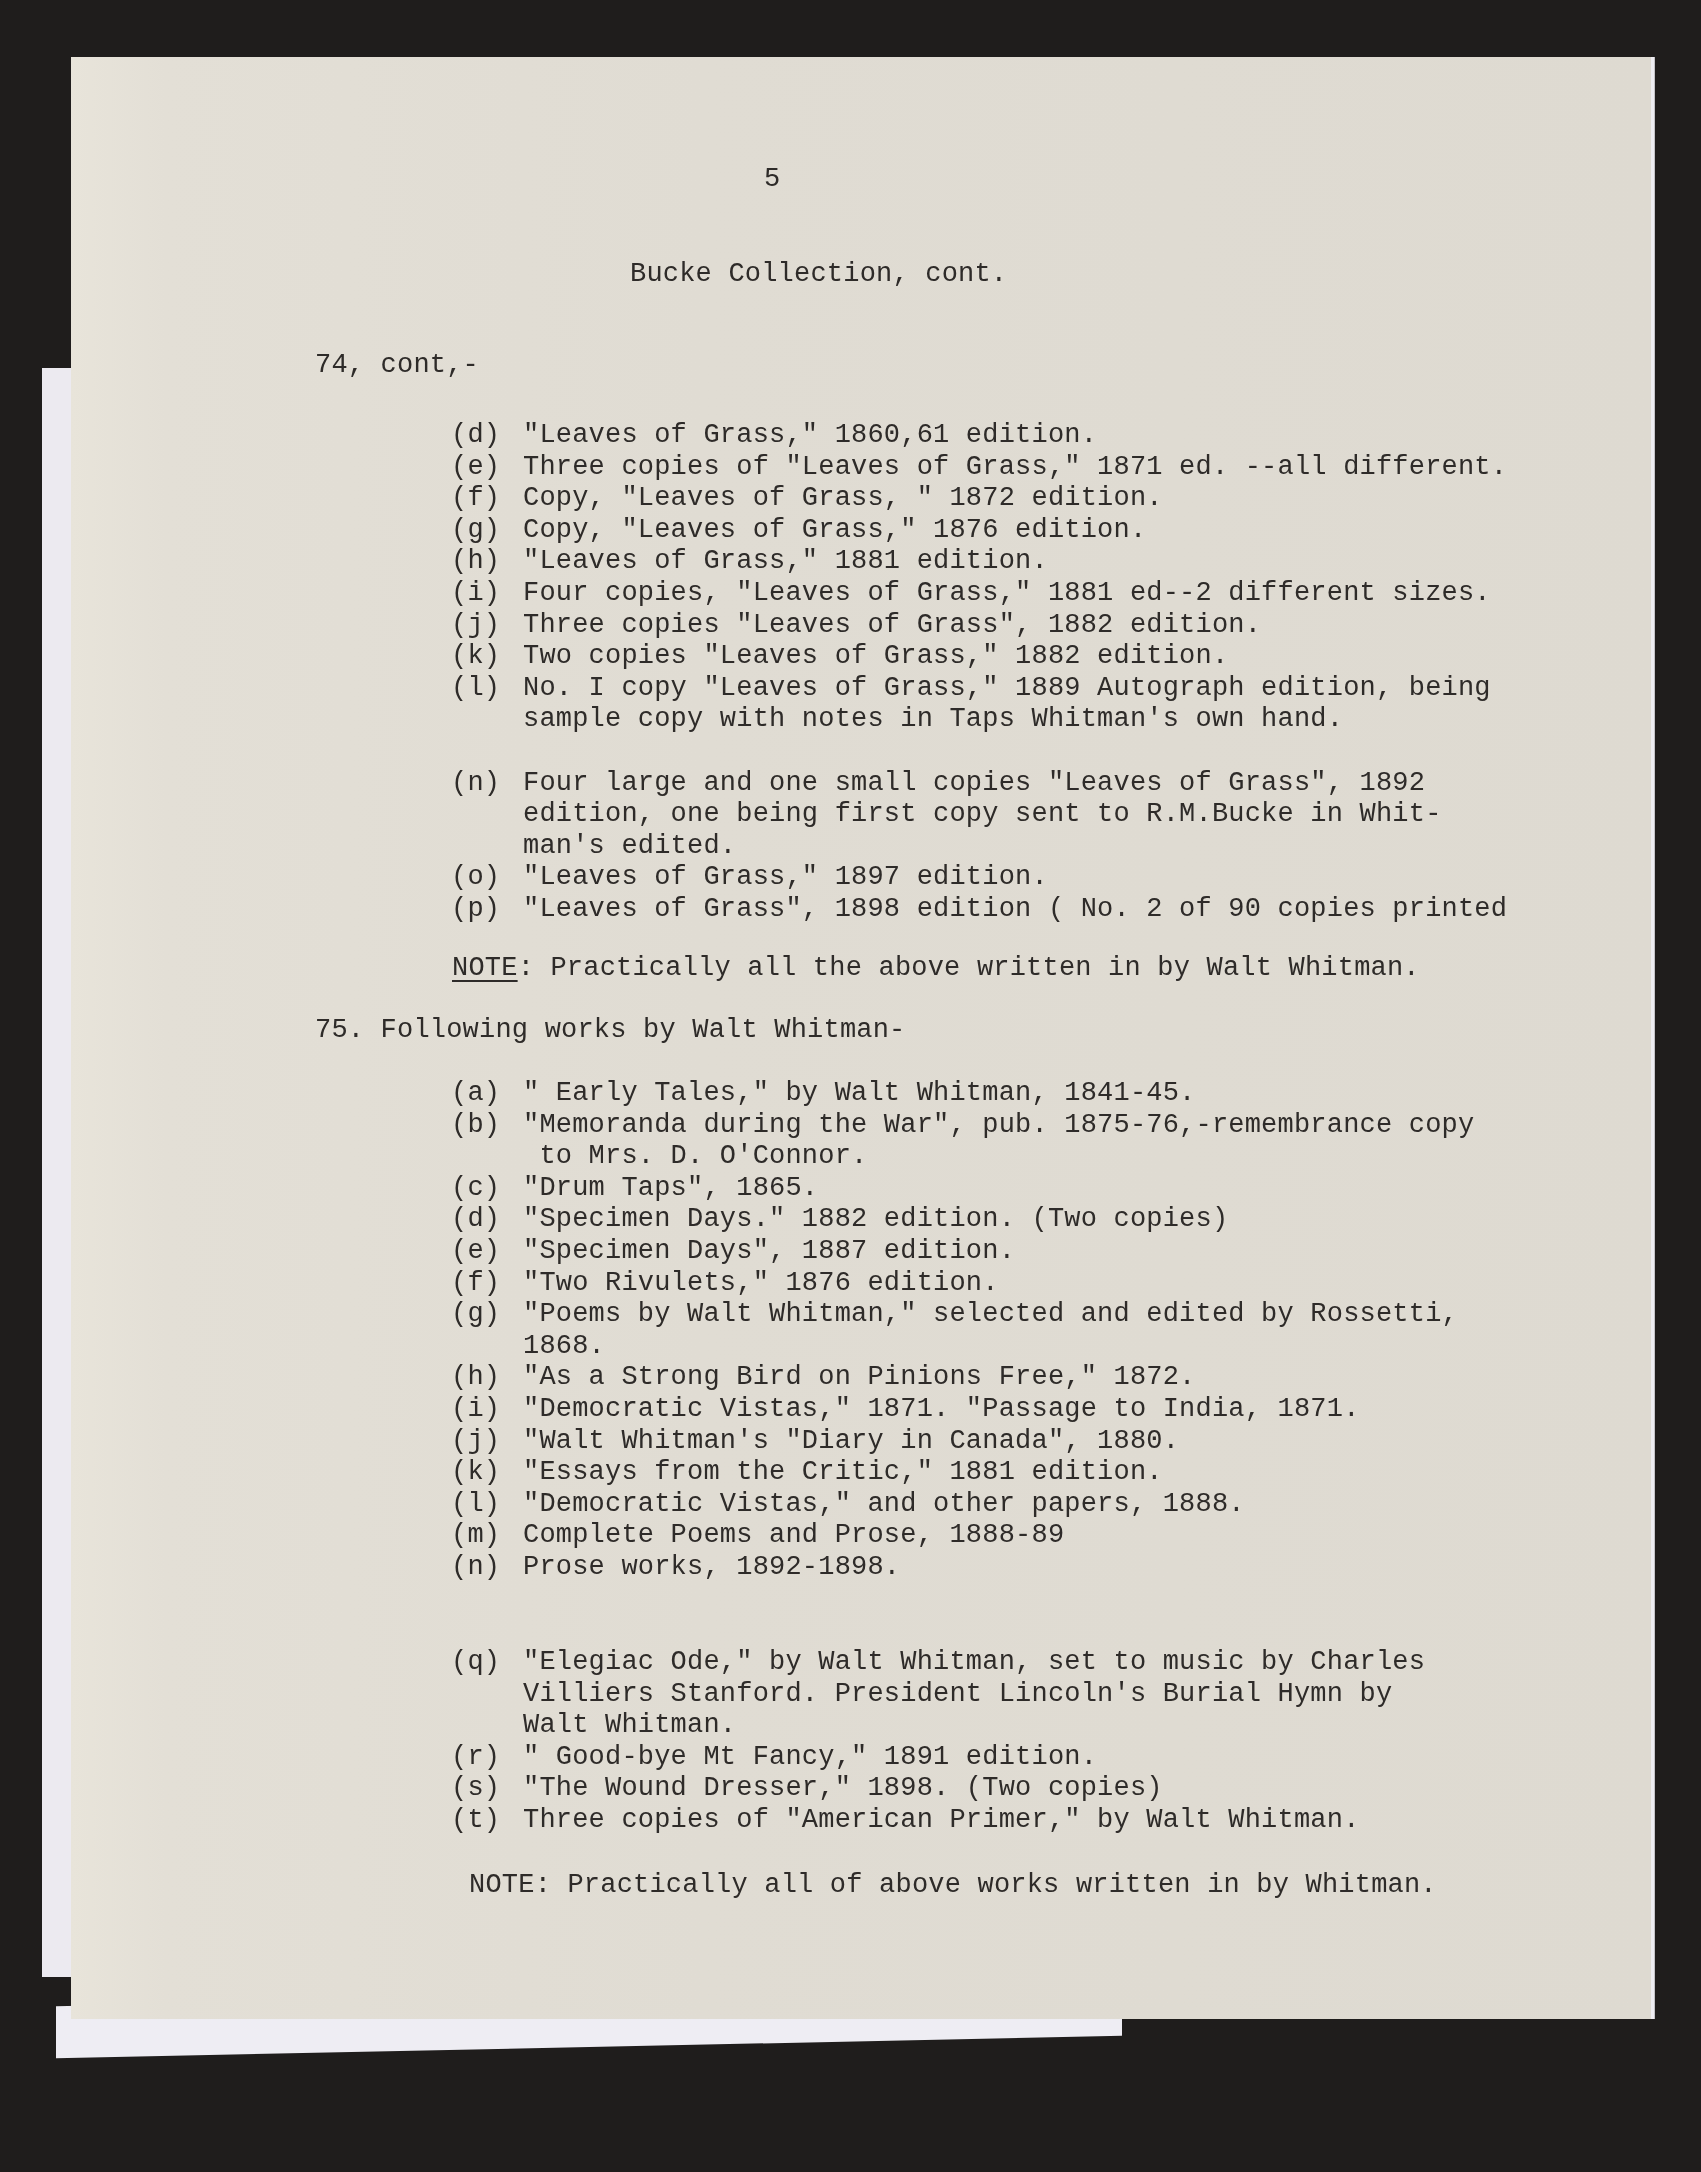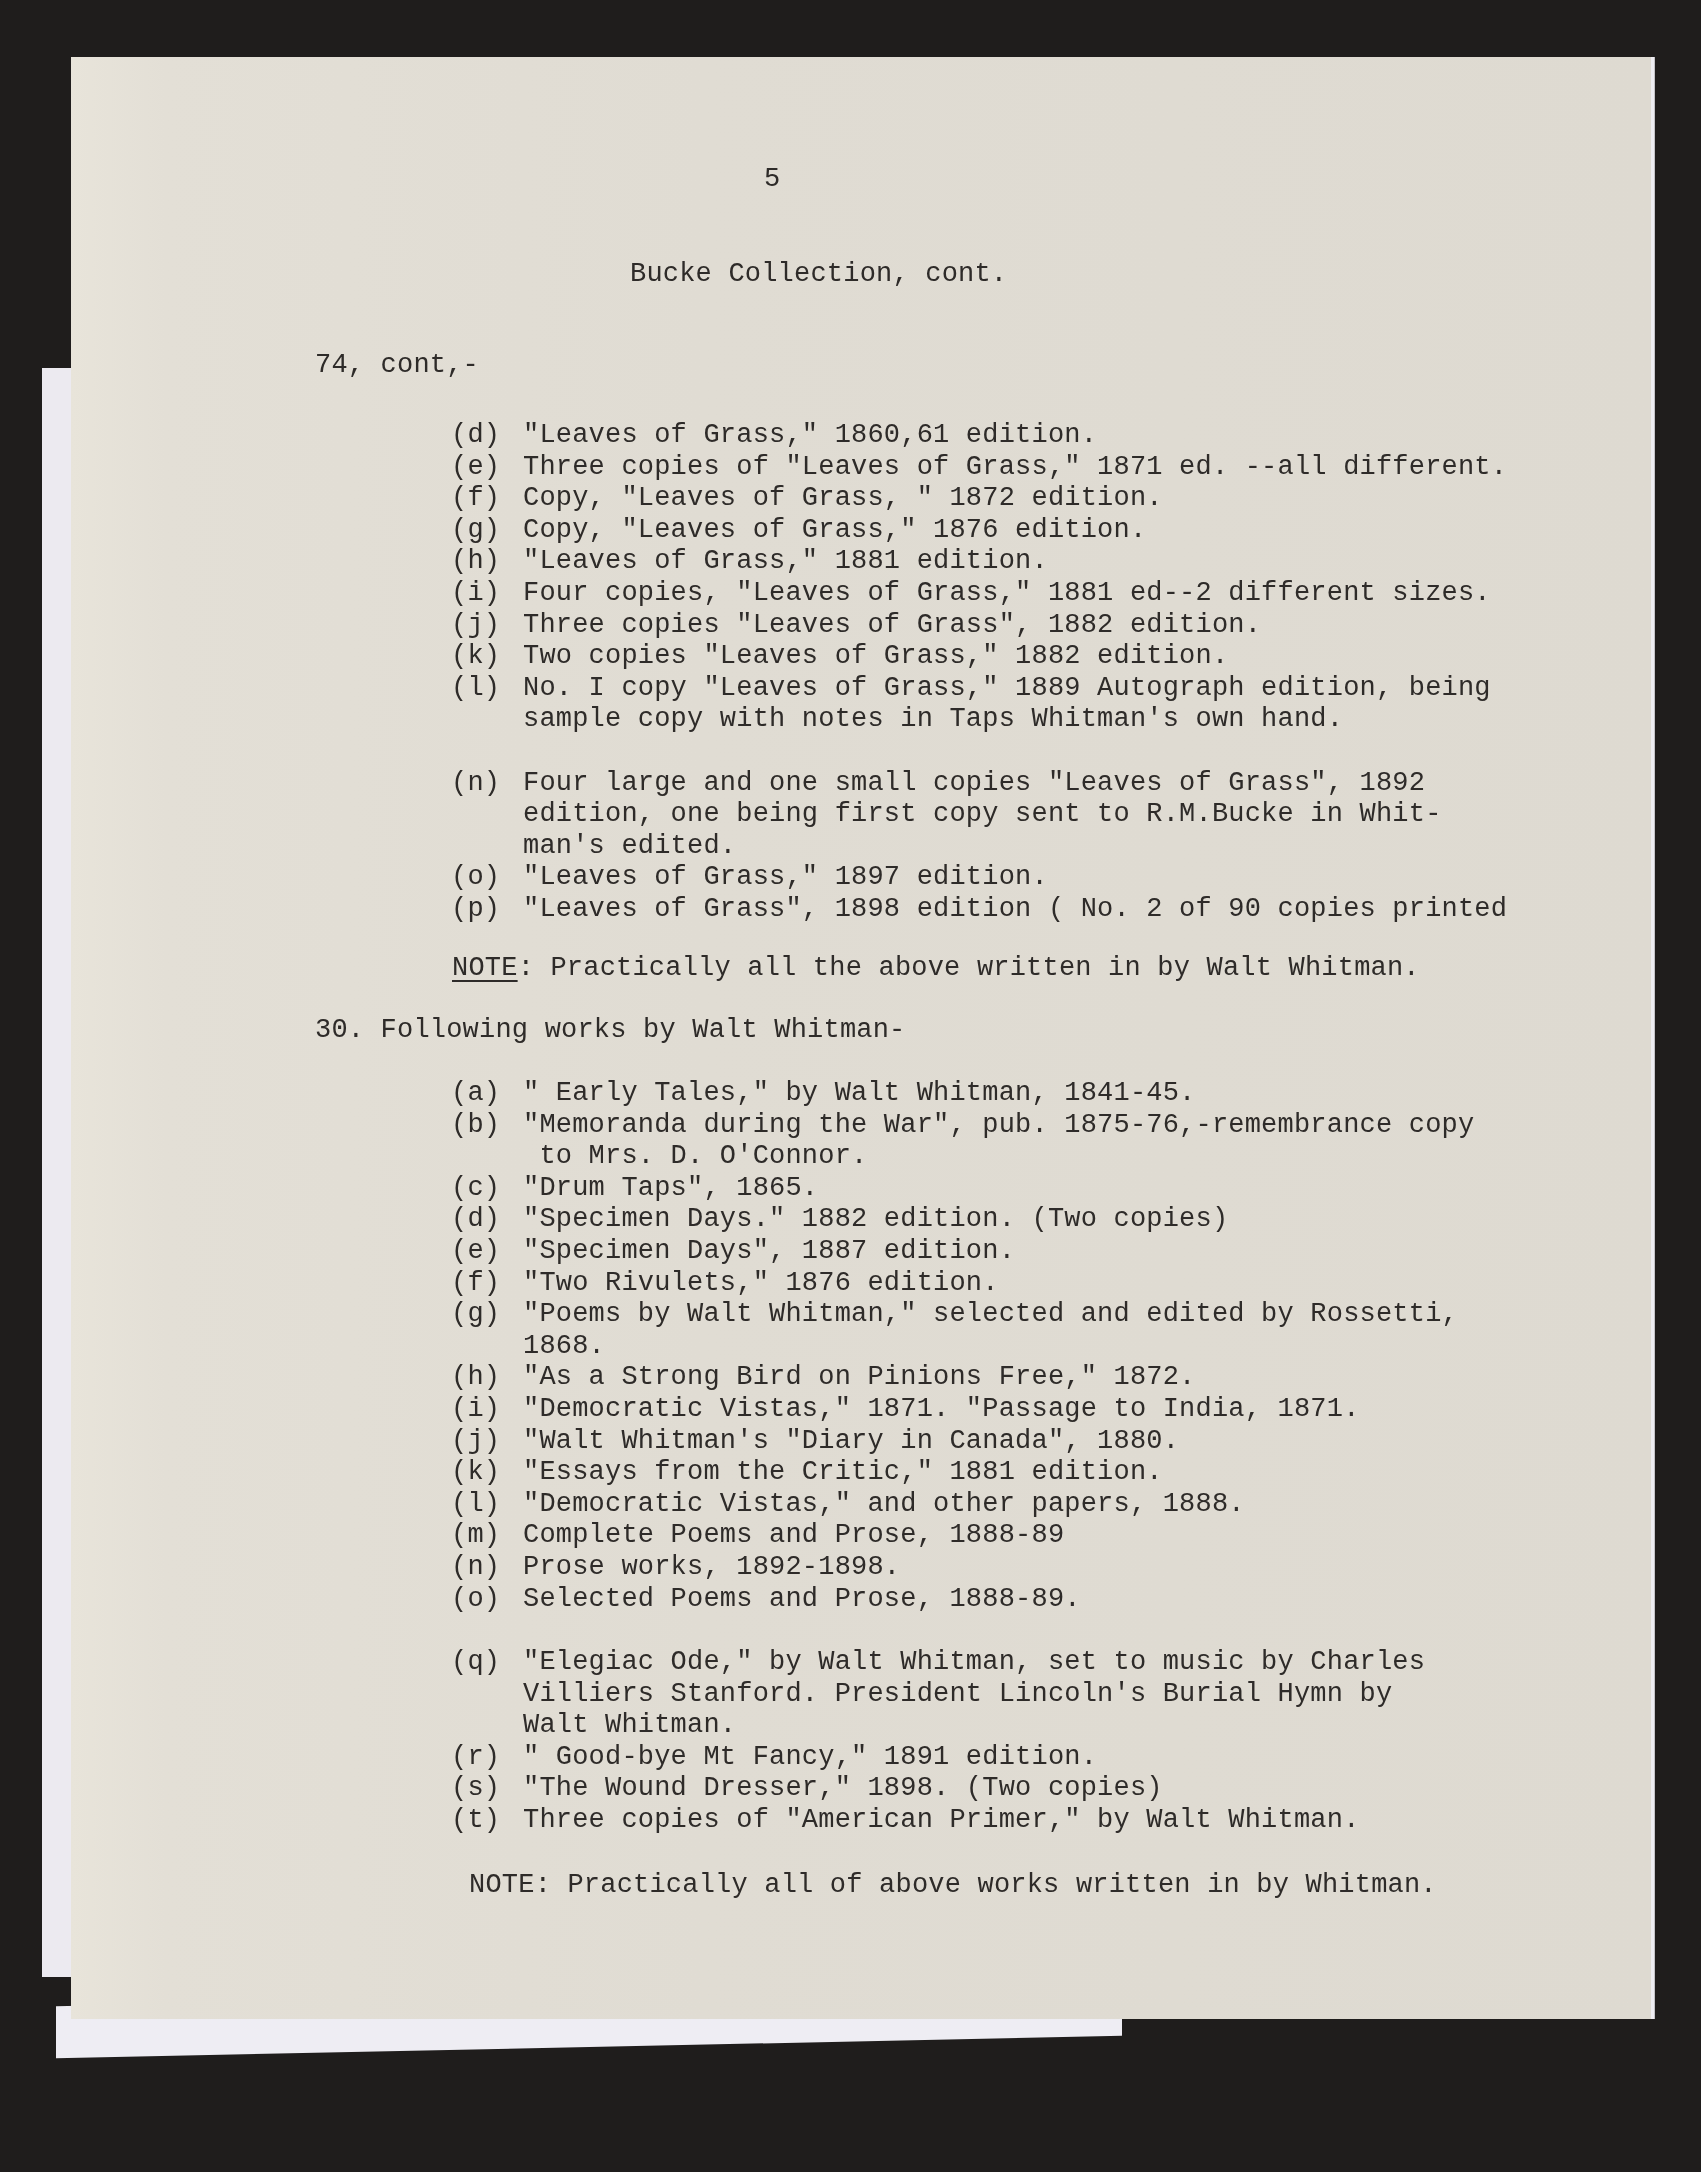--- a/index.html
+++ b/index.html
@@ -66,39 +66,38 @@
   <div class="line item" style="top:672px"><span class="marker">(l)</span><span>No. I copy "Leaves of Grass," 1889 Autograph edition, being</span></div>
   <div class="line cont" style="top:703px">sample copy with notes in Taps Whitman's own hand.</div>
   <div class="line item" style="top:767px"><span class="marker">(n)</span><span>Four large and one small copies "Leaves of Grass", 1892</span></div>
   <div class="line cont" style="top:798px">edition, one being first copy sent to R.M.Bucke in Whit-</div>
   <div class="line cont" style="top:830px">man's edited.</div>
   <div class="line item" style="top:861px"><span class="marker">(o)</span><span>"Leaves of Grass," 1897 edition.</span></div>
   <div class="line item" style="top:893px"><span class="marker">(p)</span><span>"Leaves of Grass", 1898 edition ( No. 2 of 90 copies printed</span></div>
 
   <div class="line note" style="top:952px"><span class="note-label">NOTE</span><span>: Practically all the above written in by Walt Whitman.</span></div>
 
-  <div class="line section-heading" style="top:1014px">30. Following works by Walt Whitman-</div>
+  <div class="line section-heading" style="top:1014px">75. Following works by Walt Whitman-</div>
 
   <div class="line item" style="top:1077px"><span class="marker">(a)</span><span>" Early Tales," by Walt Whitman, 1841-45.</span></div>
   <div class="line item" style="top:1109px"><span class="marker">(b)</span><span>"Memoranda during the War", pub. 1875-76,-remembrance copy</span></div>
   <div class="line cont" style="top:1140px"> to Mrs. D. O'Connor.</div>
   <div class="line item" style="top:1172px"><span class="marker">(c)</span><span>"Drum Taps", 1865.</span></div>
   <div class="line item" style="top:1203px"><span class="marker">(d)</span><span>"Specimen Days." 1882 edition. (Two copies)</span></div>
   <div class="line item" style="top:1235px"><span class="marker">(e)</span><span>"Specimen Days", 1887 edition.</span></div>
   <div class="line item" style="top:1267px"><span class="marker">(f)</span><span>"Two Rivulets," 1876 edition.</span></div>
   <div class="line item" style="top:1298px"><span class="marker">(g)</span><span>"Poems by Walt Whitman," selected and edited by Rossetti,</span></div>
   <div class="line cont" style="top:1330px">1868.</div>
   <div class="line item" style="top:1361px"><span class="marker">(h)</span><span>"As a Strong Bird on Pinions Free," 1872.</span></div>
   <div class="line item" style="top:1393px"><span class="marker">(i)</span><span>"Democratic Vistas," 1871. "Passage to India, 1871.</span></div>
   <div class="line item" style="top:1425px"><span class="marker">(j)</span><span>"Walt Whitman's "Diary in Canada", 1880.</span></div>
   <div class="line item" style="top:1456px"><span class="marker">(k)</span><span>"Essays from the Critic," 1881 edition.</span></div>
   <div class="line item" style="top:1488px"><span class="marker">(l)</span><span>"Democratic Vistas," and other papers, 1888.</span></div>
   <div class="line item" style="top:1519px"><span class="marker">(m)</span><span>Complete Poems and Prose, 1888-89</span></div>
   <div class="line item" style="top:1551px"><span class="marker">(n)</span><span>Prose works, 1892-1898.</span></div>
-  <div class="line item" style="top:1583px"><span class="marker">(o)</span><span>Selected Poems and Prose, 1888-89.</span></div>
   <div class="line item" style="top:1646px"><span class="marker">(q)</span><span>"Elegiac Ode," by Walt Whitman, set to music by Charles</span></div>
   <div class="line cont" style="top:1678px">Villiers Stanford. President Lincoln's Burial Hymn by</div>
   <div class="line cont" style="top:1709px">Walt Whitman.</div>
   <div class="line item" style="top:1741px"><span class="marker">(r)</span><span>" Good-bye Mt Fancy," 1891 edition.</span></div>
   <div class="line item" style="top:1772px"><span class="marker">(s)</span><span>"The Wound Dresser," 1898. (Two copies)</span></div>
   <div class="line item" style="top:1804px"><span class="marker">(t)</span><span>Three copies of "American Primer," by Walt Whitman.</span></div>
 
   <div class="line note2" style="top:1869px"><span class="note-label">NOTE</span><span>: Practically all of above works written in by Whitman.</span></div>
 
 </div>

